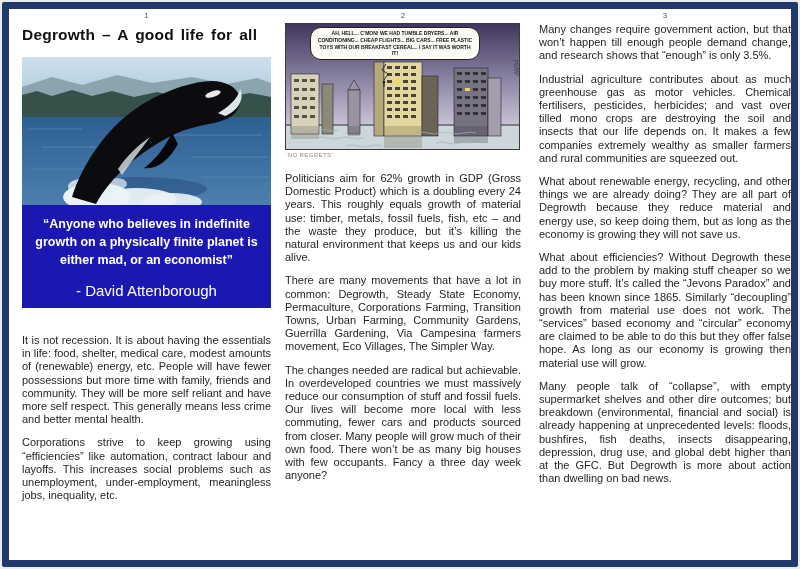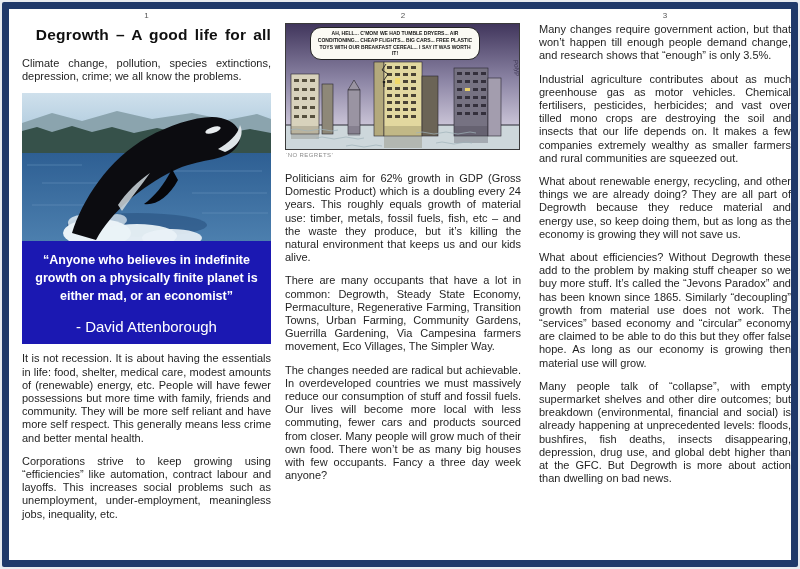--- a/index.html
+++ b/index.html
@@ -8,28 +8,28 @@
   .outer { width:800px; height:569px; background:#e8ebf0; padding:2px; }
   .frame { width:100%; height:100%; background:#20396a; padding:7px; border-radius:2px; }
   .sheet { width:100%; height:100%; background:#ffffff; position:relative; overflow:hidden; }
 
   .col { position:absolute; top:2px; }
   .col-1 { left:13px;  width:249px; }
   .col-2 { left:276px; width:236px; }
   .col-3 { left:530px; width:252px; }
 
   .pageno { text-align:center; font-size:8px; color:#555; height:12px; }
-  .title { font-size:15.5px; font-weight:bold; text-align:right; color:#101010;
+  .title { font-size:15.5px; font-weight:bold; text-align:left; color:#101010;
            margin:3px 0 13px; letter-spacing:0.2px; word-spacing:2.5px; }
   p.body { font-size:11px; line-height:13.2px; text-align:justify; color:#1f1f1f; margin-bottom:10px; }
   .b { font-weight:normal; }
 
   .photo { display:block; width:249px; height:148px; }
 
-  .quotebox { background:#1b18b2; color:#ffffff; text-align:center; padding:10px 12px 9px; margin-bottom:8px; }
+  .quotebox { background:#1b18b2; color:#ffffff; text-align:center; padding:10px 12px 9px; margin-bottom:26px; }
   .quotebox .qt { font-weight:bold; font-size:12.5px; line-height:18px; }
   .quotebox .qa { font-weight:normal; font-size:15px; margin-top:13px; }
 
   .cartoon { position:relative; width:235px; height:127px; border:1px solid #3a3a3a;
              overflow:hidden; background:#b7b0c6; }
   .cartoon svg { position:absolute; left:0; top:0; width:100%; height:100%; }
   .bubble { position:absolute; left:24px; top:3px; width:170px; background:#fbfaf4;
             border:1px solid #222; border-radius:11px; padding:2px 6px;
             font-size:5px; line-height:1.35; text-align:center; color:#141414; font-weight:bold; }
   .signature { position:absolute; right:-6px; top:40px; font-size:6.5px; color:#403a56;
@@ -39,21 +39,20 @@
 </head>
 <body>
 
 <div class="outer">
  <div class="frame">
   <div class="sheet">
 
     <div class="col col-1">
       <div class="pageno">1</div>
       <div class="title">Degrowth – A good life for all</div>
-      <p class="body">Climate change, pollution, species extinctions, depression, crime; we all know the problems.</p>
 
       <svg class="photo" viewBox="0 0 249 148" preserveAspectRatio="none" aria-hidden="true">
         <defs>
           <linearGradient id="sky" x1="0" y1="0" x2="0" y2="1">
             <stop offset="0" stop-color="#cfe0ec"></stop>
                 <stop offset="1" stop-color="#9fc0d6"></stop>
           </linearGradient>
           <linearGradient id="sea" x1="0" y1="0" x2="0" y2="1">
             <stop offset="0" stop-color="#2e5f93"></stop>
                 <stop offset="1" stop-color="#4c7fae"></stop>
@@ -216,21 +215,21 @@
             <circle cx="98" cy="58" r="1.3" fill="#1a1a1a"></circle>
             <line x1="98" y1="59" x2="98" y2="63" stroke="#1a1a1a" stroke-width="1"></line>
           </g>
         </svg>
         <div class="bubble">AH, HELL... C’MON! WE HAD TUMBLE DRYERS... AIR CONDITIONING... CHEAP FLIGHTS... BIG CARS... FREE PLASTIC TOYS WITH OUR BREAKFAST CEREAL... I SAY IT WAS WORTH IT!</div>
         <div class="signature">Polyp</div>
       </div>
       <div class="caption">‘NO REGRETS’</div>
 
       <p class="body"><span>Politicians aim for </span><span class="b">62% growth</span><span> in GDP (Gross Domestic Product) which is a doubling every 24 years. This roughly equals growth of material use: timber, metals, fossil fuels, fish, etc – and the waste they produce, but it’s killing the natural environment that keeps us and our kids alive.</span></p>
-      <p class="body"><span>There are </span><span class="b">many occupants</span><span> that have a lot in common: Degrowth, Steady State Economy, Permaculture, Regenerative Farming, Transition Towns, Urban Farming, Community Gardens, Guerrilla Gardening, Via Campesina farmers movement, Eco Villages, The Simpler Way.</span></p>
+      <p class="body"><span>There are </span><span class="b">many movements</span><span> that have a lot in common: Degrowth, Steady State Economy, Permaculture, Corporations Farming, Transition Towns, Urban Farming, Community Gardens, Guerrilla Gardening, Via Campesina farmers movement, Eco Villages, The Simpler Way.</span></p>
       <p class="body"><span>The changes needed are </span><span class="b">radical but achievable</span><span>. In overdeveloped countries we must massively reduce our consumption of stuff and fossil fuels. Our lives will become more local with less commuting, fewer cars and products sourced from closer. Many people will grow much of their own food. There won’t be as many big houses with few occupants. Fancy a three day week anyone?</span></p>
     </div>
 
     <div class="col col-3">
       <div class="pageno">3</div>
       <p class="body"><span>Many changes require </span><span class="b">government action,</span><span> but that won’t happen till enough people demand change, and research shows that “enough” is only 3.5%.</span></p>
       <p class="body"><span class="b">Industrial agriculture</span><span> contributes about as much greenhouse gas as motor vehicles. Chemical fertilisers, pesticides, herbicides; and vast over tilled mono crops are destroying the soil and insects that our life depends on. It makes a few companies extremely wealthy as smaller farmers and rural communities are squeezed out.</span></p>
       <p class="body"><span>What about </span><span class="b">renewable energy, recycling</span><span>, and other things we are already doing? They are all part of Degrowth because they reduce material and energy use, so keep doing them, but as long as the economy is growing they will not save us.</span></p>
       <p class="body"><span>What about </span><span class="b">efficiencies</span><span>? Without Degrowth these add to the problem by making stuff cheaper so we buy more stuff. It’s called the “Jevons Paradox” and has been known since 1865. Similarly “decoupling” growth from material use does not work. The “services” based economy and “circular” economy are claimed to be able to do this but they offer false hope. As long as our economy is growing then material use will grow.</span></p>
       <p class="body"><span>Many people talk of “collapse”, with empty supermarket shelves and other dire outcomes; but </span><span class="b">breakdown</span><span> (environmental, financial and social) is already happening at unprecedented levels: floods, bushfires, fish deaths, insects disappearing, depression, drug use, and global debt higher than at the GFC. But Degrowth is more about action than dwelling on bad news.</span></p>

